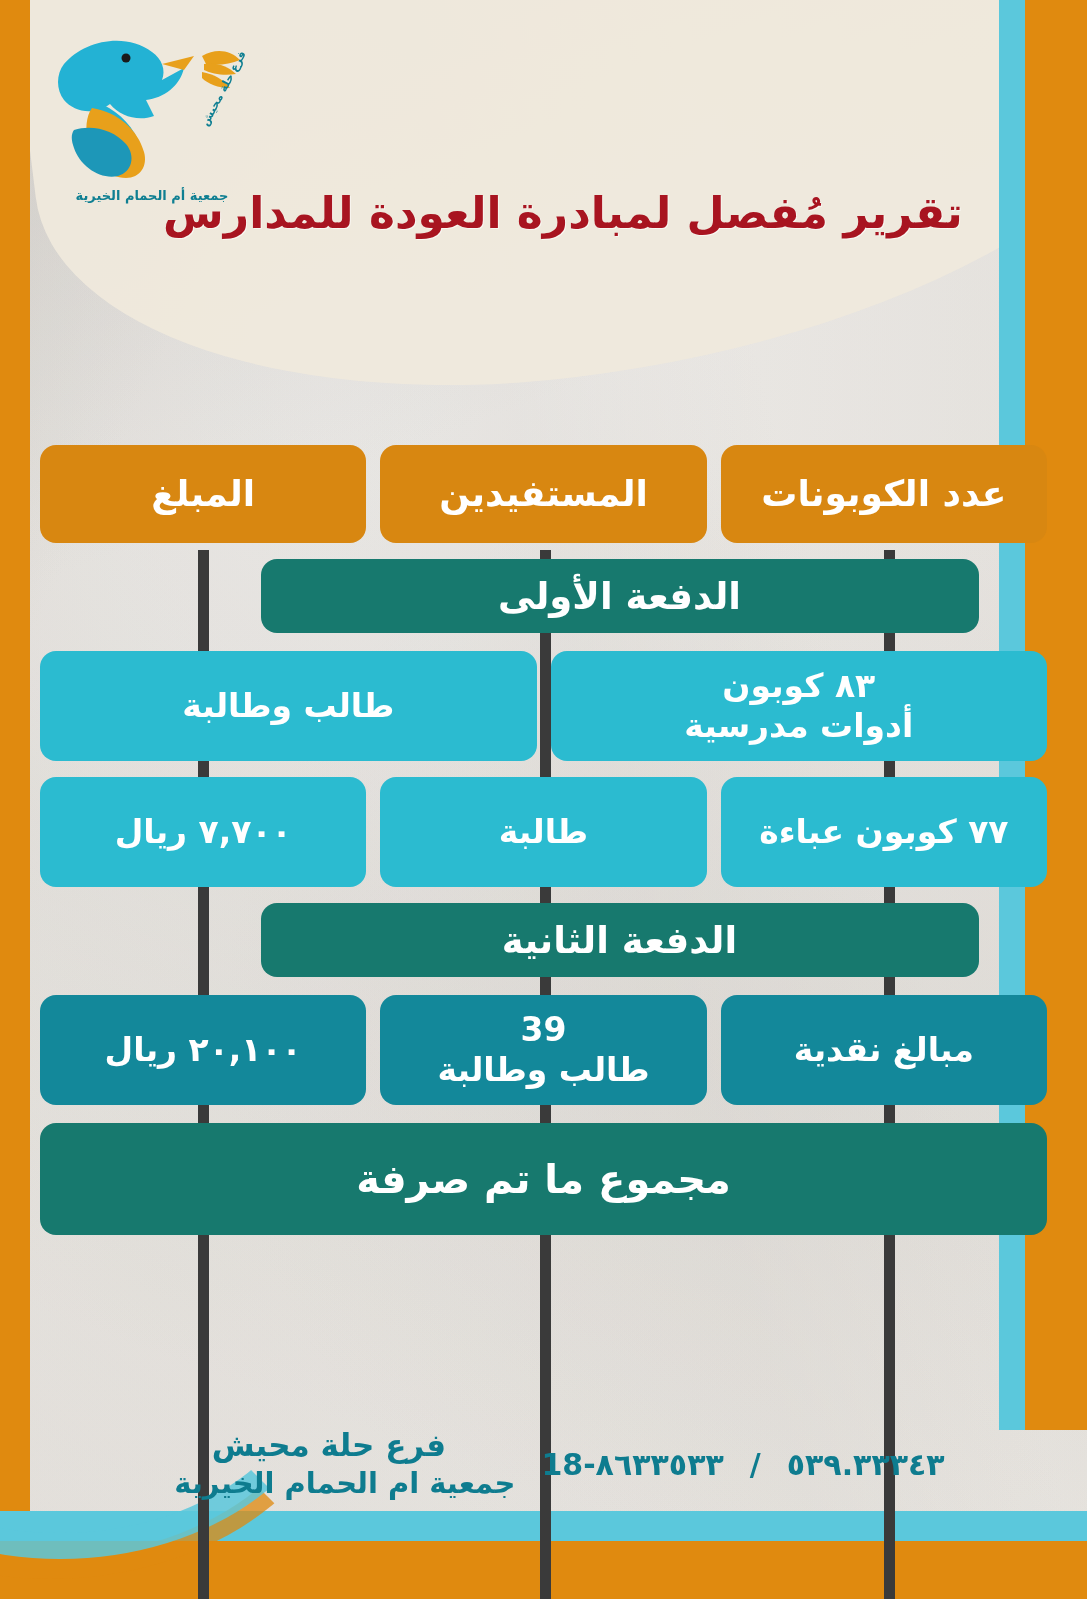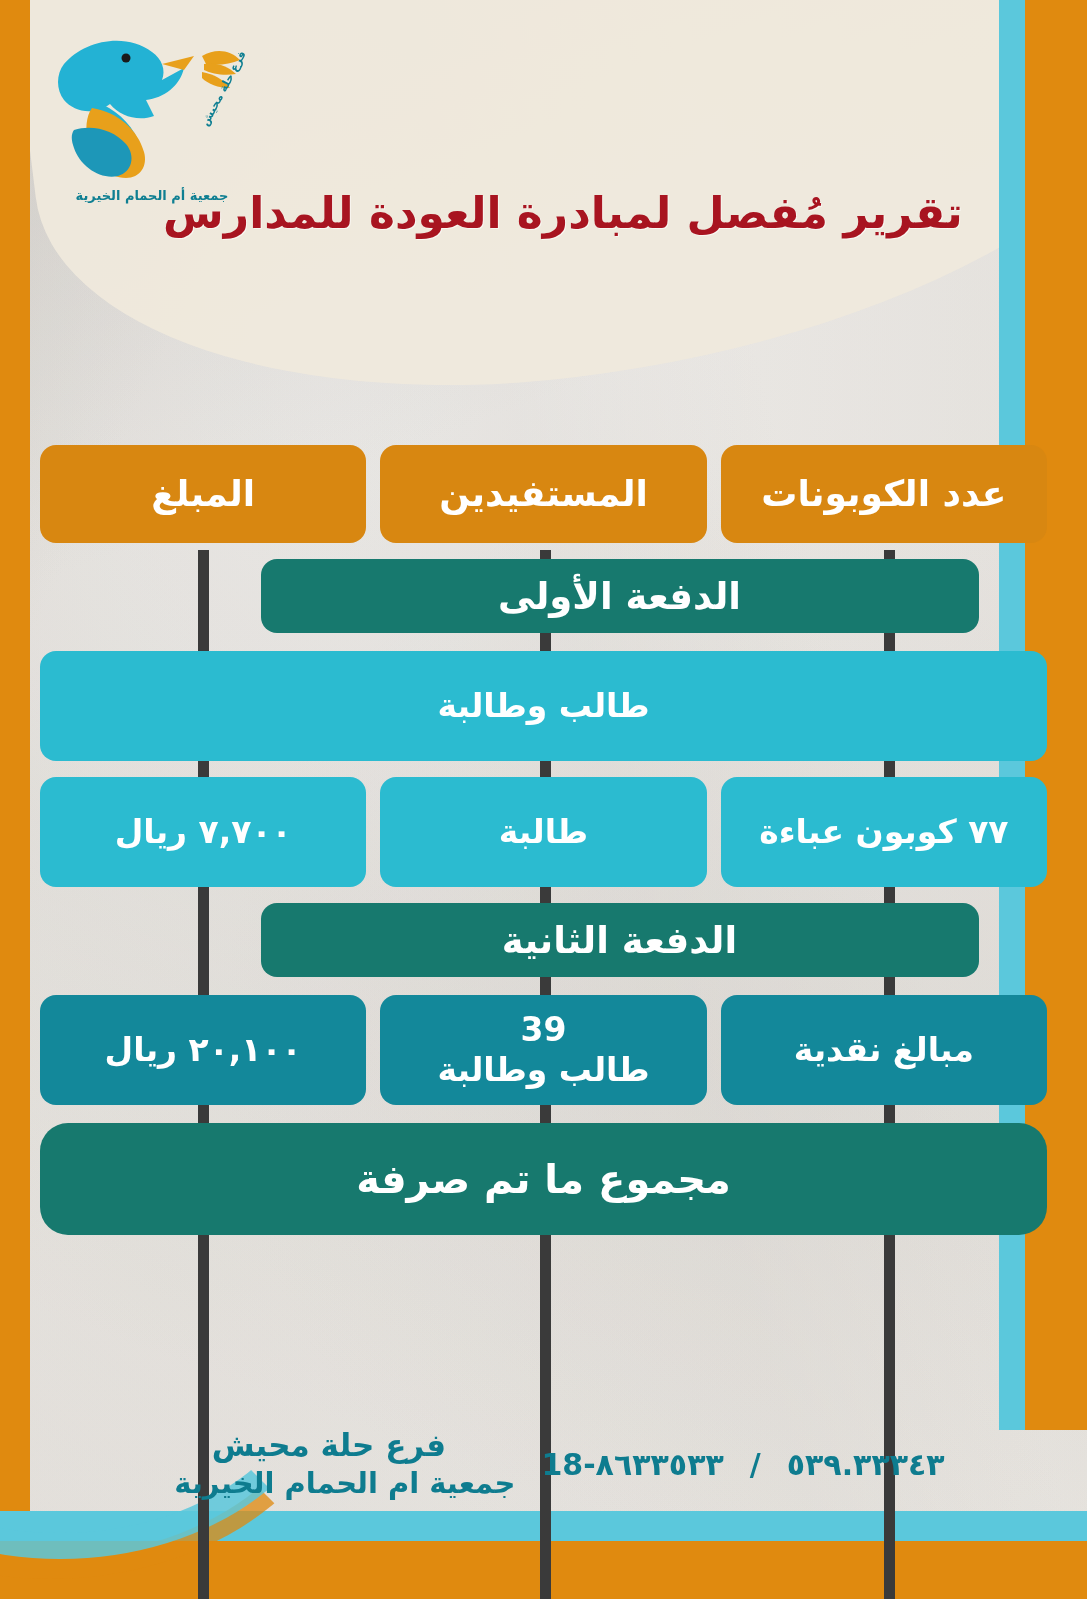--- a/index.html
+++ b/index.html
@@ -233,21 +233,21 @@
   .total-row {
     display: flex;
     gap: 14px;
     position: relative;
     z-index: 3;
     margin-top: 18px;
   }
   .total-label {
     flex: 2 1 0;
     background: #17796E;
-    border-radius: 28px;
+    border-radius: 16px;
     height: 112px;
     display: flex; align-items: center; justify-content: center;
     color: #fff; font-size: 40px; font-weight: bold;
   }
   .total-value {
     flex: 1 1 0;
     background: #17796E;
     border-radius: 16px;
     height: 112px;
     display: flex; align-items: center; justify-content: center;
@@ -336,20 +336,24 @@
       <div class="cell">عدد الكوبونات</div>
       <div class="cell">المستفيدين</div>
       <div class="cell">المبلغ</div>
     </div>
 
     <div class="row section-row">
       <div class="section-bar">الدفعة الأولى</div>
     </div>
 
     <div class="row data-row">
+      <div class="cell two-line">
+        <span class="l1">٨٣ كوبون</span>
+        <span class="l2">أدوات مدرسية</span>
+      </div>
       <div class="cell">طالب وطالبة</div>
     </div>
 
     <div class="row data-row">
       <div class="cell">٧٧ كوبون عباءة</div>
       <div class="cell">طالبة</div>
       <div class="cell">٧,٧٠٠ ريال</div>
     </div>
 
     <div class="row section-row">

